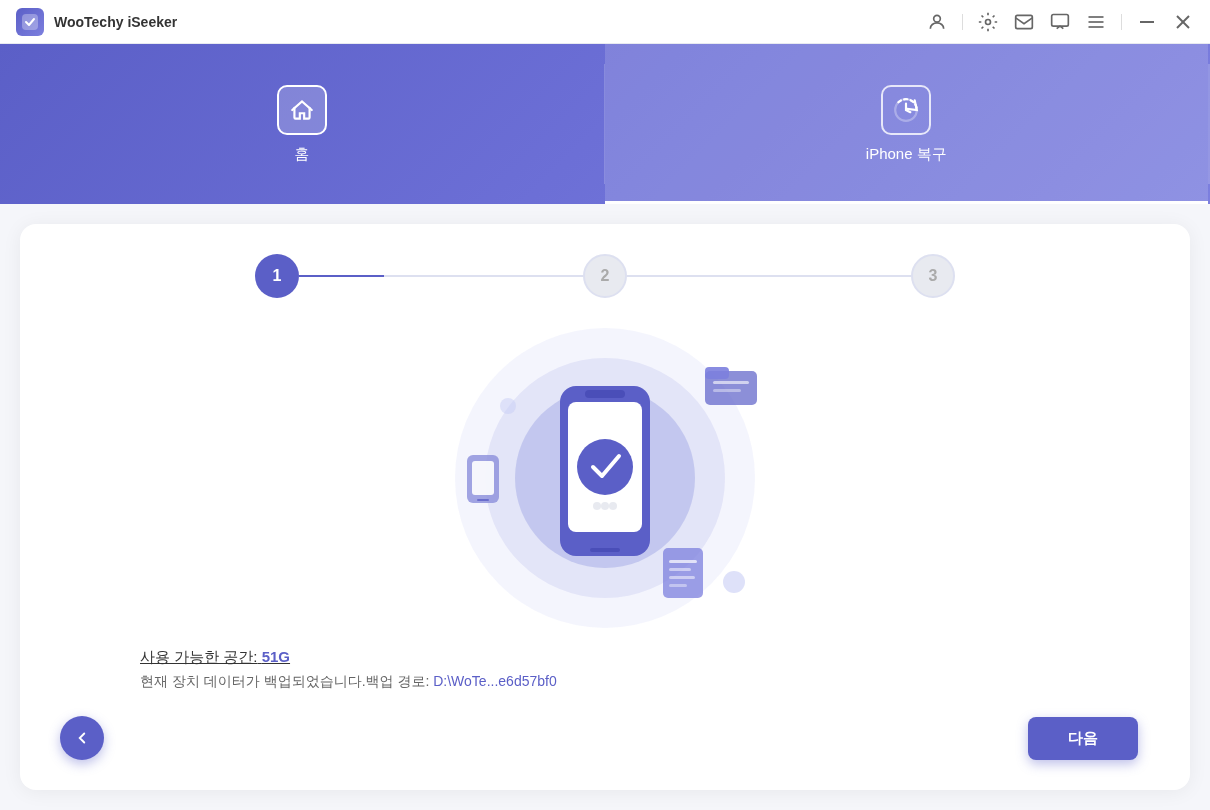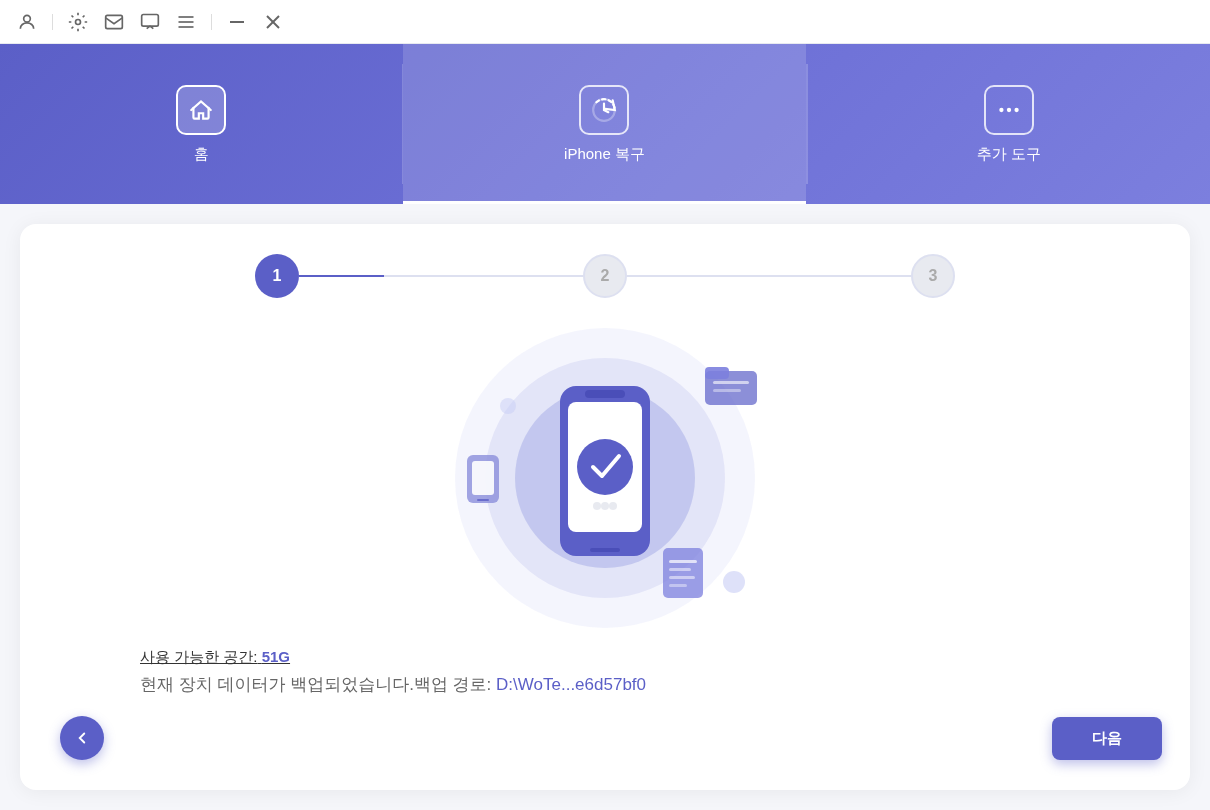--- a/index.html
+++ b/index.html
@@ -282,34 +282,34 @@
       color: #333;
       font-weight: 400;
       margin-bottom: 6px;
       text-decoration: underline;
     }
     .info-space strong {
       color: #5b5fc7;
       font-weight: 700;
     }
     .info-backup {
-      font-size: 17px;
+      font-size: 14px;
       color: #666;
     }
     .info-backup a {
       color: #5b5fc7;
       text-decoration: none;
     }
 
     
     .bottom-bar {
       position: absolute;
       bottom: 30px;
       left: 40px;
-      right: 28px;
+      right: 52px;
       display: flex;
       align-items: center;
       justify-content: space-between;
     }
     .btn-back {
       width: 44px;
       height: 44px;
       border-radius: 50%;
       background: #5b5fc7;
       border: none;
@@ -330,20 +330,29 @@
       font-size: 15px;
       font-weight: 600;
       cursor: pointer;
       box-shadow: 0 4px 12px rgba(91,95,199,0.4);
     }
   </style>
 </head>
 <body>
 
 <div class="title-bar">
+  <div class="title-bar-left">
+    <div class="app-logo">
+      <svg width="18" height="18" viewBox="0 0 18 18" fill="none">
+        <rect x="1" y="1" width="16" height="16" rx="4" fill="white" fill-opacity="0.3"></rect>
+        <path d="M5 9 L8 12 L13 6" stroke="white" stroke-width="2" stroke-linecap="round" stroke-linejoin="round"></path>
+      </svg>
+    </div>
+    <span class="app-title">WooTechy iSeeker</span>
+  </div>
   <div class="title-bar-right">
     <div class="title-icon">
       <svg width="20" height="20" viewBox="0 0 24 24" fill="none" stroke="#666" stroke-width="2">
         <circle cx="12" cy="8" r="4"></circle>
           <path d="M4 20c0-4 3.6-7 8-7s8 3 8 7"></path>
       </svg>
     </div>
     <div class="title-divider"></div>
     <div class="title-icon">
       <svg width="20" height="20" viewBox="0 0 24 24" fill="none" stroke="#666" stroke-width="2">
@@ -402,30 +411,20 @@
         <path d="M12 2a10 10 0 1 1 0 20 10 10 0 0 1 0-20z" opacity="0.3"></path>
         <path d="M12 6v6l4 2"></path>
         <path d="M4.93 4.93A10 10 0 0 1 22 12" stroke-dasharray="3 3"></path>
         <polyline points="20 3 22 12 13 11"></polyline>
       </svg>
     </div>
     <span class="nav-label">iPhone 복구</span>
   </div>
   <div class="nav-divider"></div>
   <div class="nav-divider"></div>
-  <div class="nav-item">
-    <div class="nav-icon-box">
-      <svg width="26" height="26" viewBox="0 0 24 24" fill="white">
-        <circle cx="5" cy="12" r="2"></circle>
-          <circle cx="12" cy="12" r="2"></circle>
-          <circle cx="19" cy="12" r="2"></circle>
-      </svg>
-    </div>
-    <span class="nav-label">추가 도구</span>
-  </div>
 </div>
 
 <div class="main-content">
   <div class="content-card">
 
     <div class="step-progress">
       <div class="step-circle active">
         <span>1</span>
       </div>
       <div class="step-line"></div>

